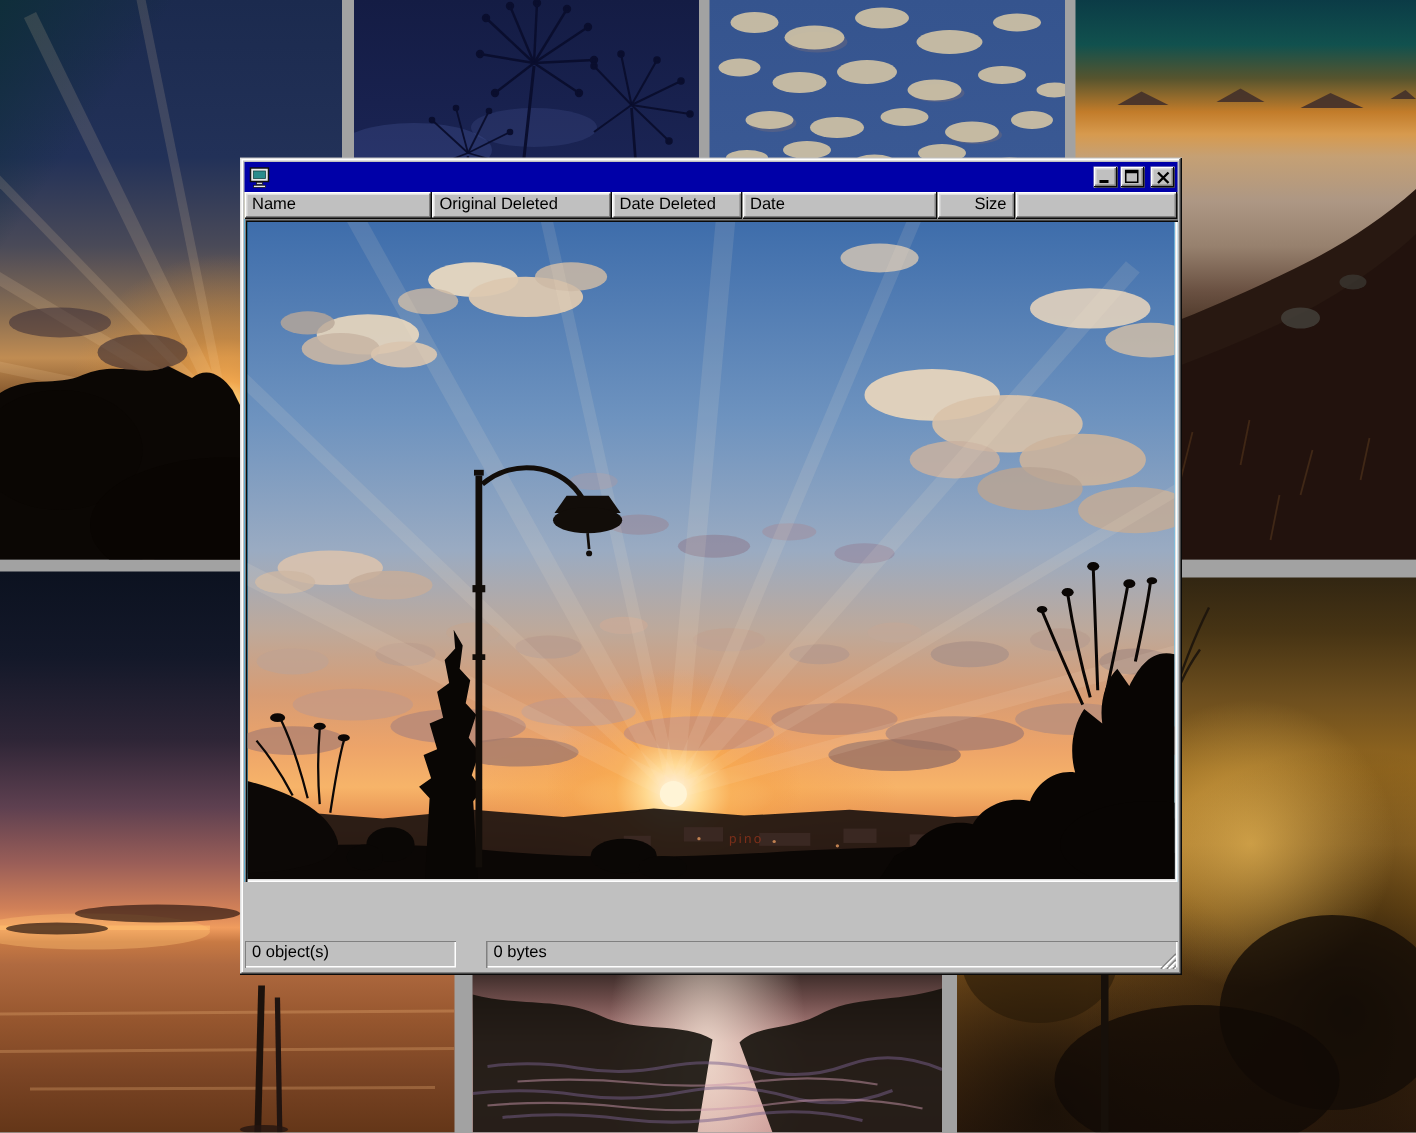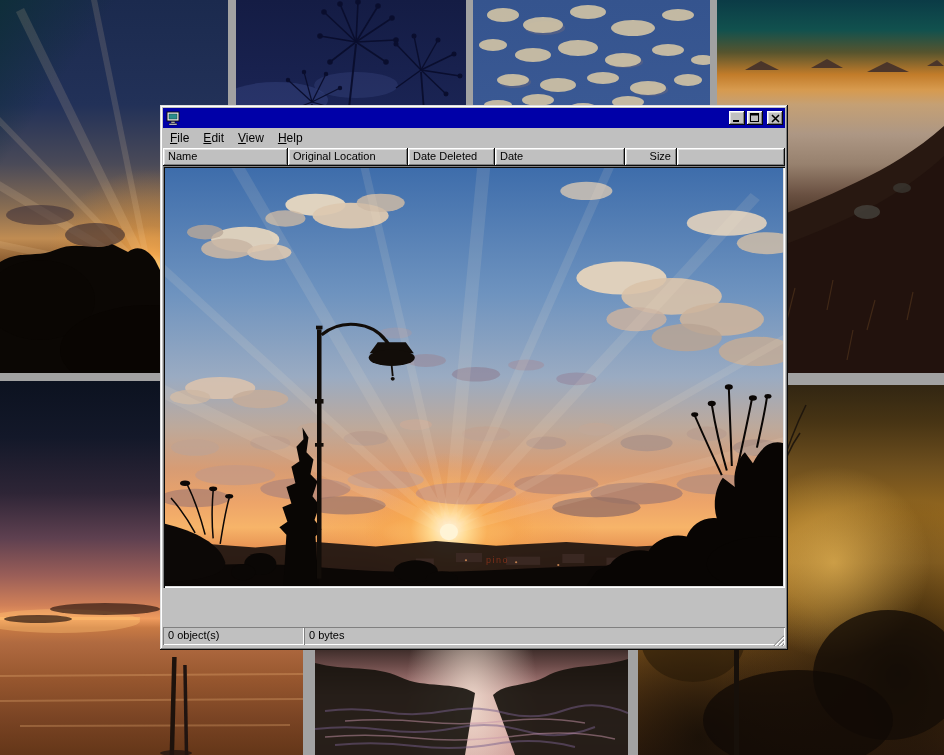--- a/index.html
+++ b/index.html
@@ -56,21 +56,21 @@
   #headerrow{height:18px;display:flex;flex:0 0 auto;background:#fef9c3;}
   .hcell{box-sizing:border-box;height:18px;background:#c0c0c0;font-size:11px;color:#000;
     padding:2px 4px 0 5px;white-space:nowrap;overflow:hidden;
     box-shadow:inset -1px -1px 0 #0a0a0a, inset 1px 1px 0 #fff, inset -2px -2px 0 #808080, inset 2px 2px 0 #dfdfdf;}
   .c0{width:125px;}.c1{width:120px;}.c2{width:87px;}.c3{width:130px;}
   .c4{width:52px;text-align:right;padding-right:6px;}
   .c5{flex:1 1 auto;}
   #content{flex:1 1 auto;position:relative;background:#0ea5e9;
     box-shadow:inset 1px 1px 0 #808080, inset 2px 2px 0 #0a0a0a, inset -1px -1px 0 #fff, inset -2px -2px 0 #dfdfdf;}
   #content svg{position:absolute;left:2px;top:2px;width:calc(100% - 4px);height:calc(100% - 4px);}
-  #statusbar{height:20px;flex:0 0 auto;display:flex;gap:0;padding-top:2px;position:relative;margin-top:37px;}
+  #statusbar{height:20px;flex:0 0 auto;display:flex;gap:20px;padding-top:2px;position:relative;margin-top:37px;}
   .spanel{box-sizing:border-box;height:18px;font-size:11px;color:#000;padding:2px 0 0 5px;
     box-shadow:inset 1px 1px 0 #808080, inset -1px -1px 0 #fff;background:#c0c0c0;white-space:nowrap;}
   #spanel-objects{width:141px;flex:0 0 auto;}
   #spanel-bytes{flex:1 1 auto;}
   #grip{position:absolute;right:1px;bottom:1px;width:13px;height:13px;}
 </style>
 </head>
 <body>
 
 <div id="desktop">
@@ -291,30 +291,24 @@
           </svg>
       </div>
       <div class="tbtn" id="btn-close">
         <svg width="9" height="9" viewBox="0 0 9 9">
             <path d="M1,1 L8,8 M8,1 L1,8" stroke="#000" stroke-width="1.6"></path>
           </svg>
       </div>
     </div>
   </div>
 
-  <div id="menubar">
-    <span class="menu-item"><span class="accel">F</span><span>ile</span></span>
-    <span class="menu-item"><span class="accel">E</span><span>dit</span></span>
-    <span class="menu-item"><span class="accel">V</span><span>iew</span></span>
-    <span class="menu-item"><span class="accel">H</span><span>elp</span></span>
-  </div>
 
   <div id="headerrow">
     <div class="hcell c0">Name</div>
-    <div class="hcell c1">Original Location</div>
+    <div class="hcell c1">Original Deleted</div>
     <div class="hcell c2">Date Deleted</div>
     <div class="hcell c3">Date</div>
     <div class="hcell c4">Size</div>
     <div class="hcell c5"></div>
   </div>
 
   <div id="content">
     <svg viewBox="0 0 616 456" preserveAspectRatio="none">
       <defs>
         <linearGradient id="sky" x1="0" y1="0" x2="0" y2="1">

